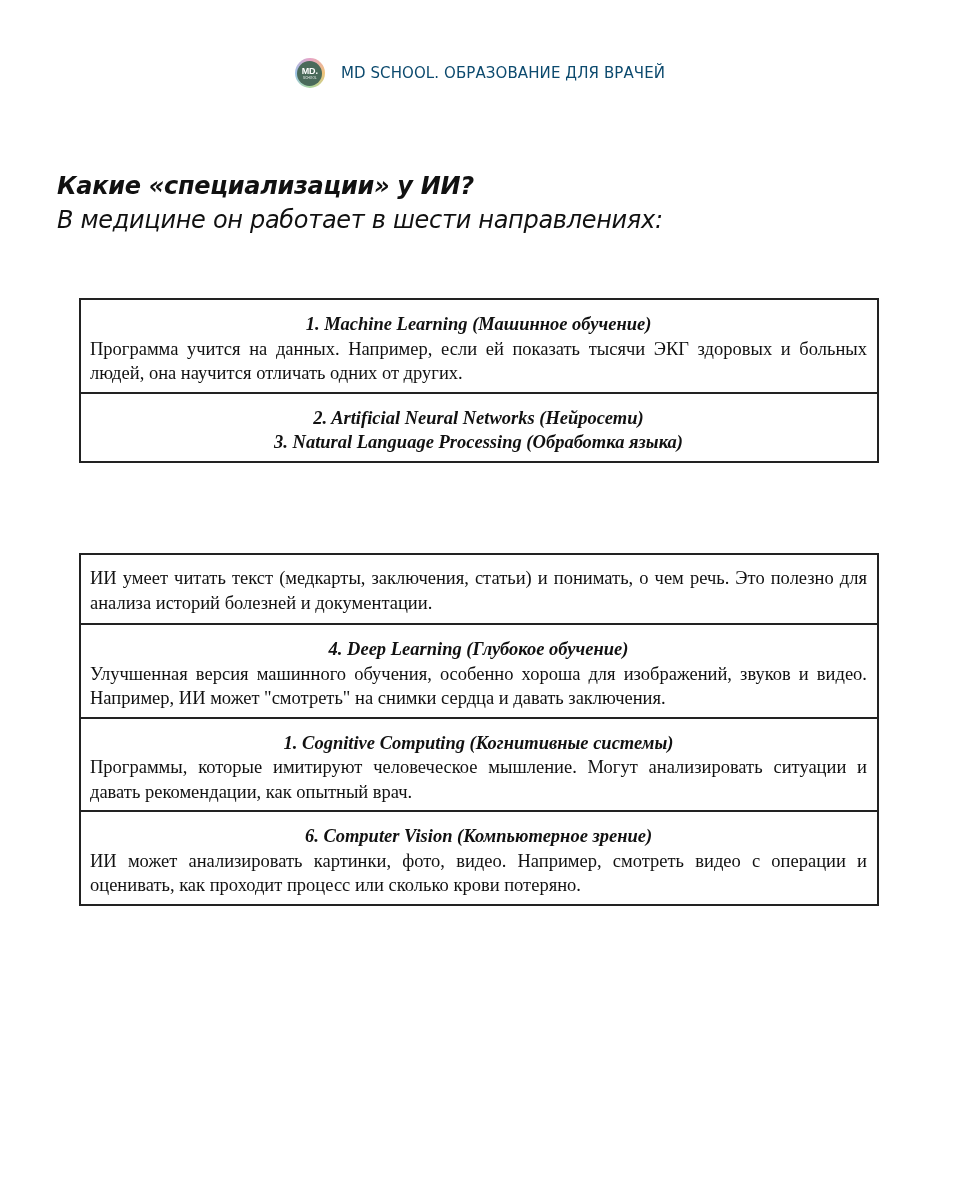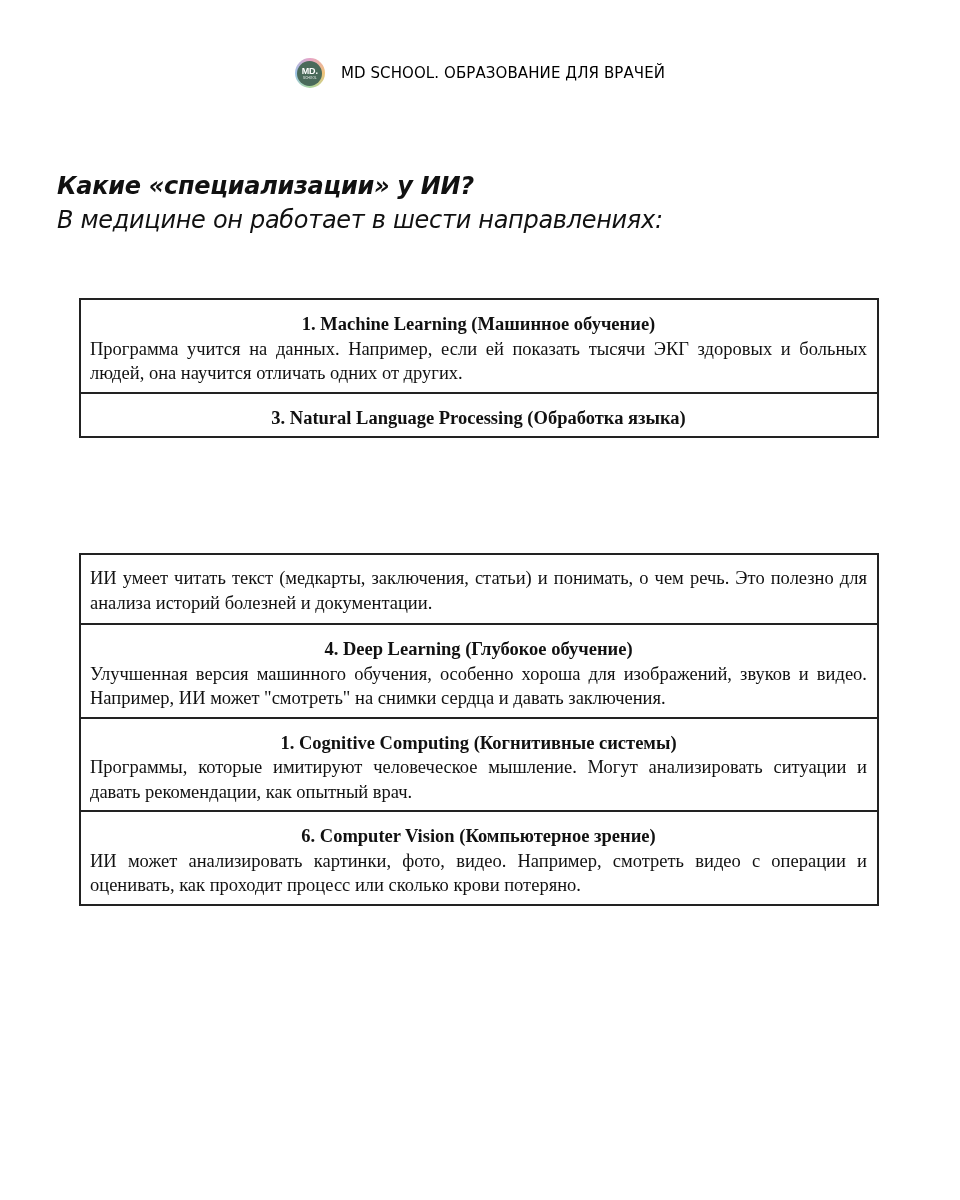--- a/index.html
+++ b/index.html
@@ -2,28 +2,28 @@
 <html><head>
   <meta charset="utf-8">
   <style>
     html, body { margin: 0; padding: 0; background: #ffffff; }
     body { width: 960px; height: 1200px; position: relative; overflow: hidden; color: #111; }
     .header { position: absolute; top: 58px; left: 0; width: 960px; display: flex; justify-content: center; align-items: center; gap: 16px; }
     .logo { width: 30px; height: 30px; border-radius: 50%; background: conic-gradient(#e6a3c7, #f0c37a, #a9d8a0, #9ec3e8, #e6a3c7); display: flex; align-items: center; justify-content: center; }
     .logo-inner { width: 25px; height: 25px; border-radius: 50%; background: #4a6a5a; display: flex; flex-direction: column; align-items: center; justify-content: center; color: #fff; }
     .logo-text { font-family: "Liberation Sans", sans-serif; font-weight: bold; font-size: 9px; line-height: 9px; }
     .logo-sub { font-family: "Liberation Sans", sans-serif; font-size: 3px; line-height: 4px; letter-spacing: 0.2px; }
-    .brand { font-family: "DejaVu Sans", sans-serif; font-size: 15px; color: #000000; letter-spacing: 0.1px; }
+    .brand { font-family: "DejaVu Sans", sans-serif; font-size: 15px; color: #0c4a6e; letter-spacing: 0.1px; }
     .title-block { position: absolute; left: 57px; top: 169px; font-family: "DejaVu Sans", sans-serif; font-style: italic; }
     .title { font-weight: bold; font-size: 24px; line-height: 34px; color: #111; letter-spacing: -0.3px; }
     .subtitle { font-size: 24px; line-height: 34px; color: #111; letter-spacing: -0.3px; }
     .box { position: absolute; left: 79px; width: 800px; border: 2px solid #222; box-sizing: border-box; font-family: "Liberation Serif", serif; font-size: 18.5px; line-height: 24.5px; }
     .cell { border-bottom: 2px solid #222; padding: 12px 10px 6px 9px; }
     .cell:last-child { border-bottom: none; }
-    .cell-title { text-align: center; font-weight: bold; }
+    .cell-title { text-align: center; font-weight: bold; font-style: italic; }
     .cell-text { text-align: justify; }
     .box1 { top: 298px; }
     .box2 { top: 553px; }
     .cell.nlp-cont { padding-top: 11px; padding-bottom: 8px; }
   </style>
 </head>
 <body>
 
 <div class="header">
   <div class="logo">
@@ -39,20 +39,21 @@
   <div class="title">Какие «специализации» у ИИ?</div>
   <div class="subtitle">В медицине он работает в шести направлениях:</div>
 </div>
 
 <div class="box box1">
   <div class="cell">
     <div class="cell-title">1. Machine Learning (Машинное обучение)</div>
     <div class="cell-text">Программа учится на данных. Например, если ей показать тысячи ЭКГ здоровых и больных людей, она научится отличать одних от других.</div>
   </div>
   <div class="cell">
+    <div class="cell-title">2. Artificial Neural Networks (Нейросети)</div>
     <div class="cell-title">3. Natural Language Processing (Обработка языка)</div>
   </div>
 </div>
 
 <div class="box box2">
   <div class="cell nlp-cont">
     <div class="cell-text">ИИ умеет читать текст (медкарты, заключения, статьи) и понимать, о чем речь. Это полезно для анализа историй болезней и документации.</div>
   </div>
   <div class="cell">
     <div class="cell-title">4. Deep Learning (Глубокое обучение)</div>

